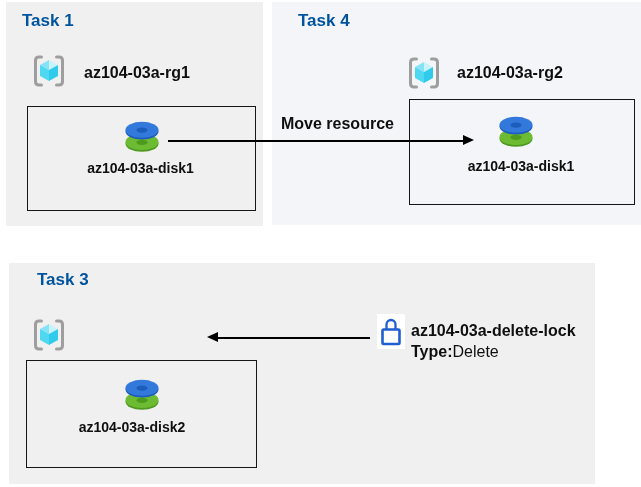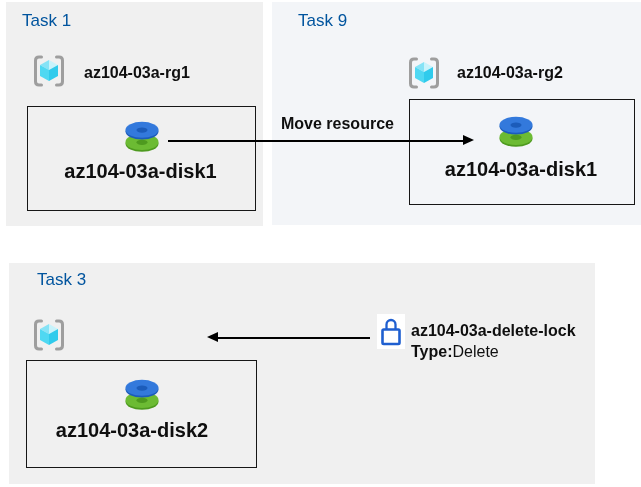--- a/index.html
+++ b/index.html
@@ -4,24 +4,24 @@
 <style>
   html,body{margin:0;padding:0;background:#fff;}
   .stage{
     position:relative;width:641px;height:487px;background:#fff;overflow:hidden;
     font-family:"Liberation Sans","DejaVu Sans",sans-serif;color:#0f0f0f;
   }
   .abs{position:absolute;}
   .panel{position:absolute;}
   .panel.gray{background:#f0f0f0;}
   .panel.blue{background:#f3f5f8;}
-  .task-title{position:absolute;font-size:17px;font-weight:normal;color:#00549E;white-space:nowrap;}
+  .task-title{position:absolute;font-size:17px;font-weight:bold;color:#00549E;white-space:nowrap;}
   .rg-label{position:absolute;font-size:16px;font-weight:bold;white-space:nowrap;}
   .inner-box{position:absolute;border:1.5px solid #161616;background:transparent;}
-  .res-label{position:absolute;font-size:20px;font-weight:bold;text-align:center;white-space:nowrap;}
+  .res-label{position:absolute;font-size:14px;font-weight:bold;text-align:center;white-space:nowrap;}
   .arrow-line{position:absolute;height:1.6px;background:#000;}
   .arrow-head-right{position:absolute;width:0;height:0;
     border-top:5.5px solid transparent;border-bottom:5.5px solid transparent;border-left:11px solid #000;}
   .arrow-head-left{position:absolute;width:0;height:0;
     border-top:5.5px solid transparent;border-bottom:5.5px solid transparent;border-right:11px solid #000;}
   .move-label{position:absolute;font-size:16px;font-weight:bold;white-space:nowrap;text-align:right;}
   .lock-plate{position:absolute;background:#ffffff;display:flex;align-items:center;justify-content:center;}
   .lock-name{position:absolute;font-size:16px;font-weight:bold;white-space:nowrap;}
   .lock-type{position:absolute;font-size:16px;white-space:nowrap;}
   .lock-type .b{font-weight:bold;}
@@ -31,21 +31,21 @@
 </head>
 <body>
 
 <div class="stage">
 
   <div class="panel gray" style="left:6px;top:2px;width:257px;height:224px"></div>
   <div class="panel blue" style="left:272px;top:2px;width:369px;height:223px"></div>
   <div class="panel gray" style="left:9px;top:263px;width:586px;height:221px"></div>
 
   <div class="task-title" style="left:22px;top:11px">Task 1</div>
-  <div class="task-title" style="left:298px;top:11px">Task 9</div>
+  <div class="task-title" style="left:298px;top:11px">Task 4</div>
   <div class="task-title" style="left:37px;top:270px">Task 3</div>
 
   <div class="abs" style="left:31px;top:53px;width:36px;height:36px">
     <svg width="36" height="36" viewBox="0 0 36 36">
       <path d="M10.5 4 H8 Q4.5 4 4.5 7.5 V28.5 Q4.5 32 8 32 H10.5" fill="none" stroke="#9e9e9e" stroke-width="3" stroke-linecap="round"></path>
       <path d="M25.5 4 H28 Q31.5 4 31.5 7.5 V28.5 Q31.5 32 28 32 H25.5" fill="none" stroke="#9e9e9e" stroke-width="3" stroke-linecap="round"></path>
       <polygon points="18,7 9,12 18,17" fill="#86e3f6"></polygon>
       <polygon points="18,7 27,12 18,17" fill="#c8f3fb"></polygon>
       <polygon points="9,12 18,17 18,28 9,23" fill="#4fd8f2"></polygon>
       <polygon points="27,12 18,17 18,28 27,23" fill="#30cbec"></polygon>

